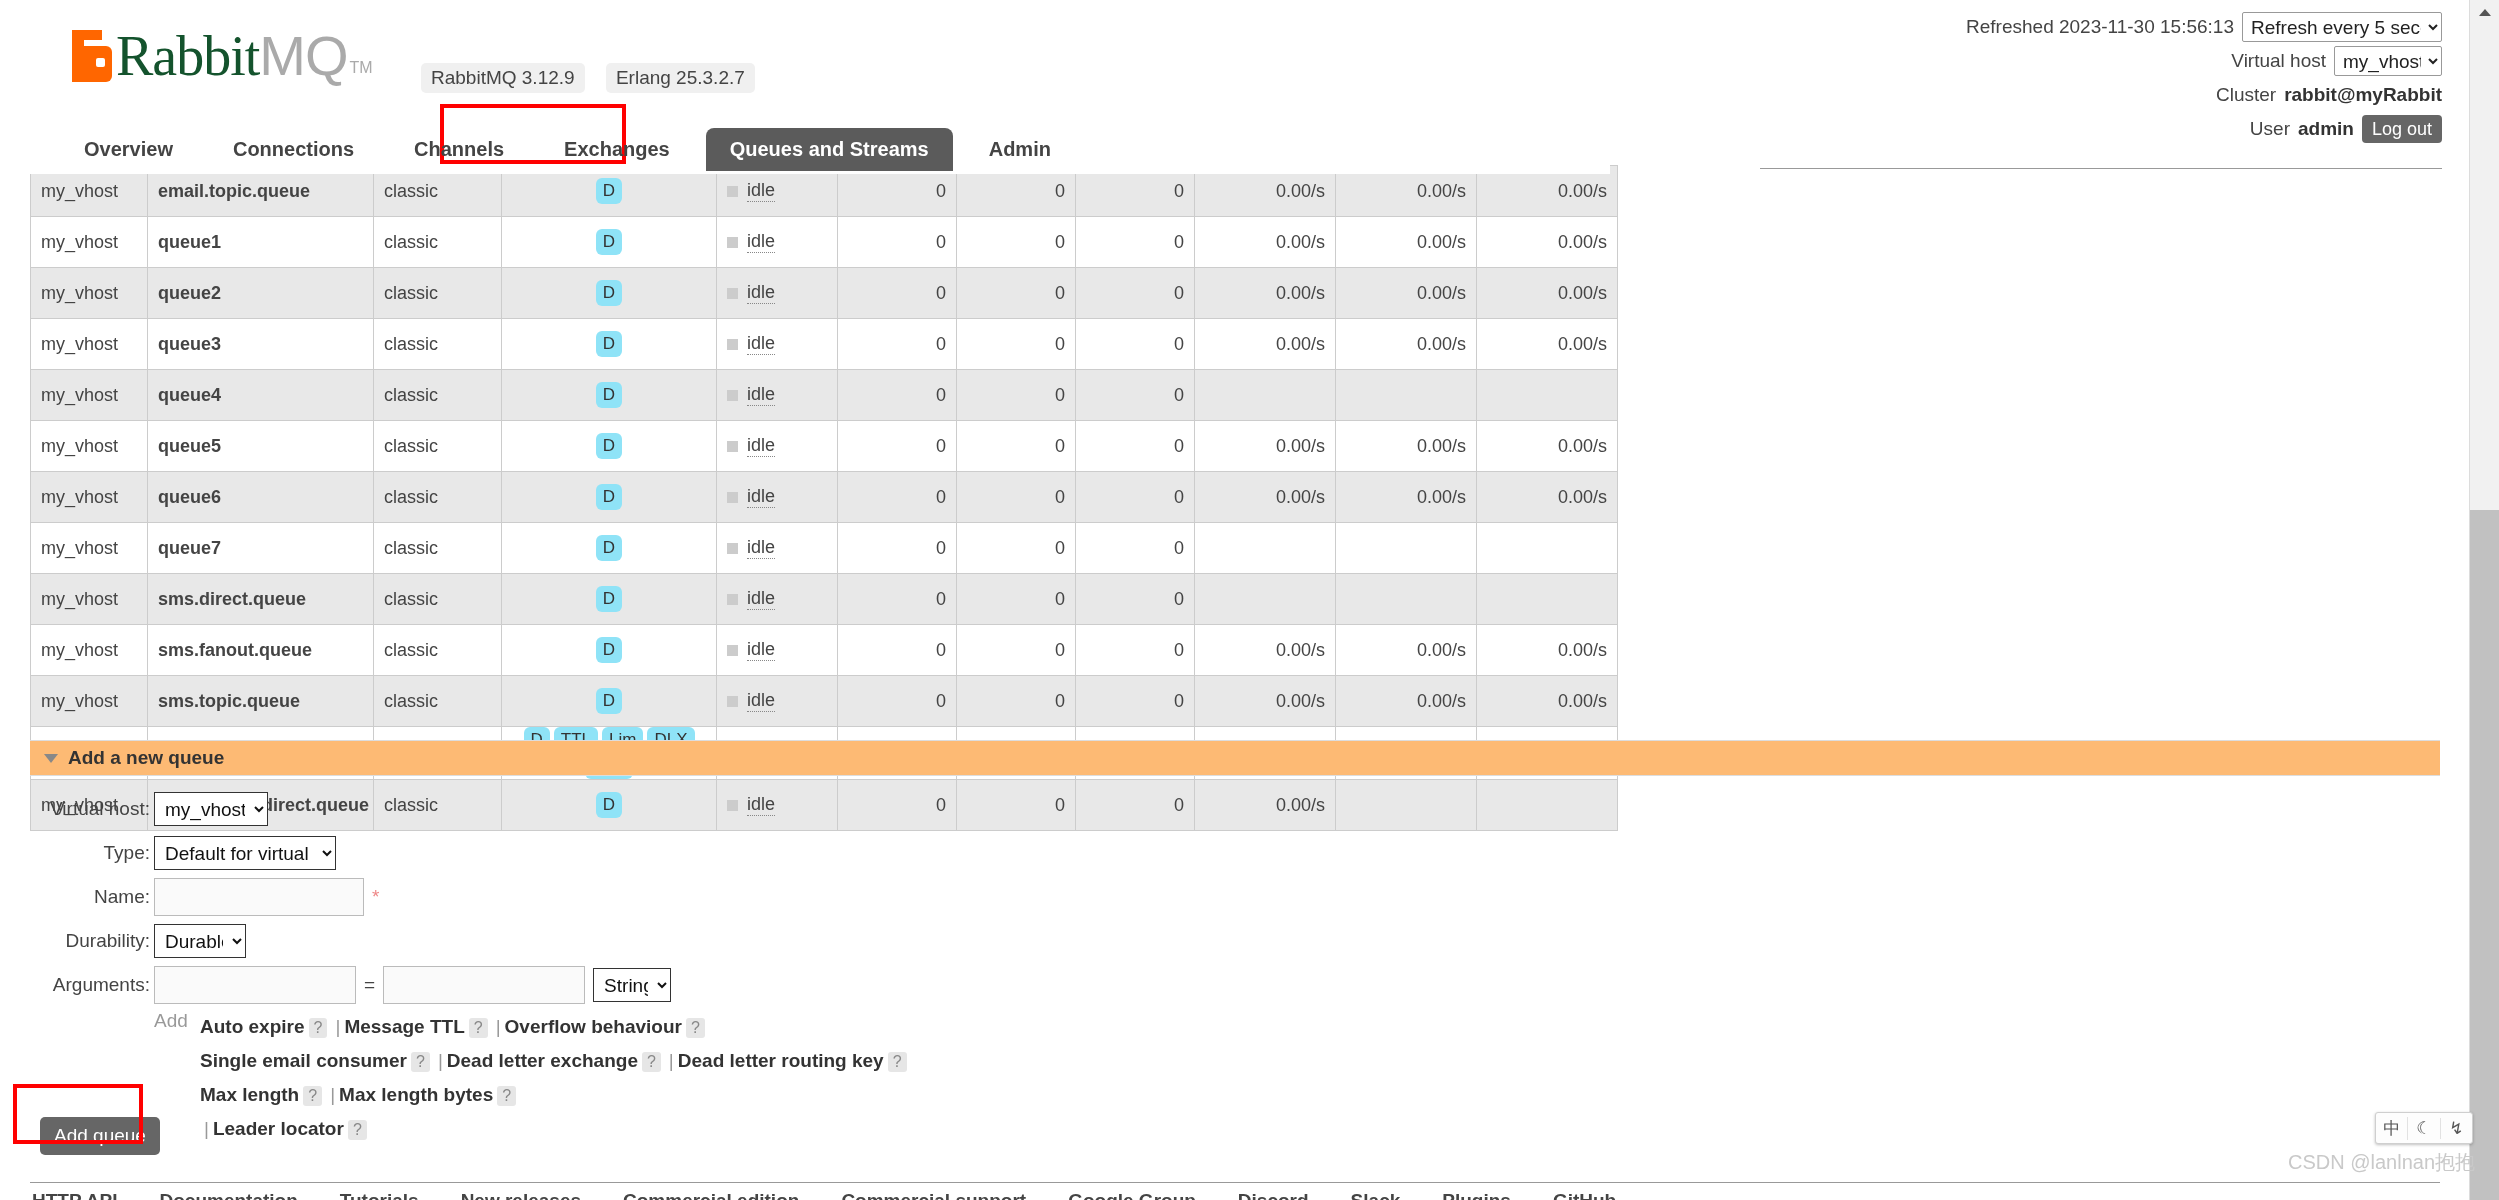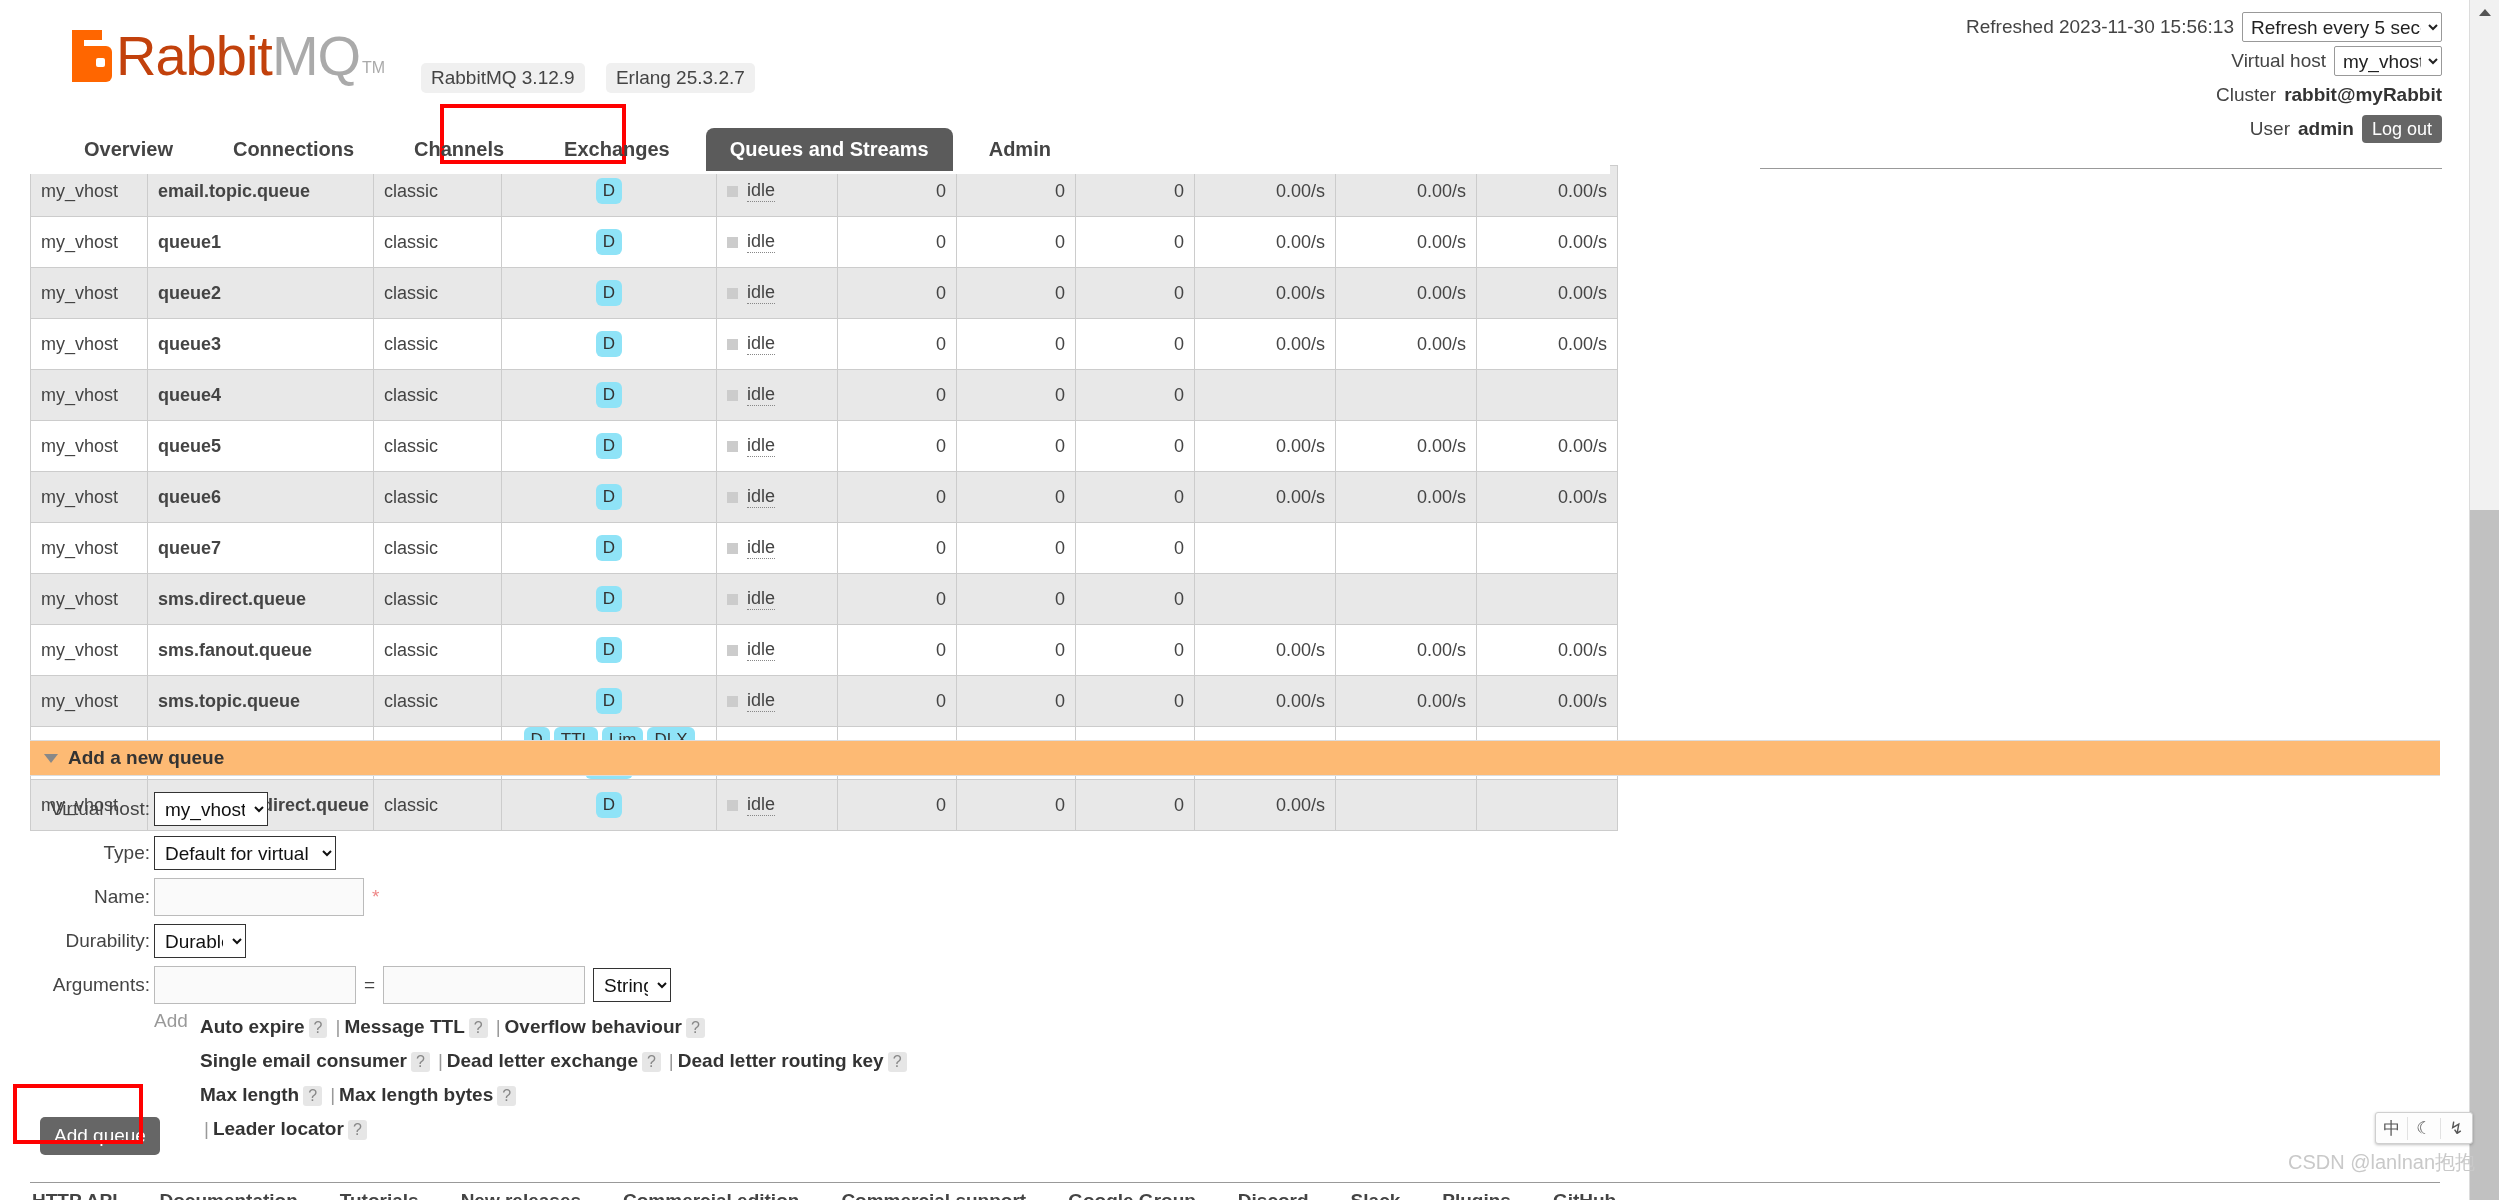--- a/index.html
+++ b/index.html
@@ -14,21 +14,21 @@
 
   
   .header{position:relative;height:160px;}
   .logo{position:absolute;left:72px;top:30px;display:flex;align-items:flex-end;}
   .logo-mark{width:40px;height:52px;position:relative;margin-right:4px;}
   .logo-mark .bar{position:absolute;left:0;top:0;width:12px;height:52px;background:#f60;}
   .logo-mark .top{position:absolute;left:12px;top:0;width:18px;height:10px;background:#f60;}
   .logo-mark .mid{position:absolute;left:12px;top:16px;width:28px;height:36px;background:#f60;
      border-top-right-radius:6px;border-bottom-right-radius:6px;}
   .logo-mark .dot{position:absolute;left:24px;top:28px;width:9px;height:9px;background:#fff;border-radius:2px;}
-  .logo-rabbit{font-size:56px;font-weight:400;color:#c2410c;letter-spacing:-1px;line-height:52px;}
+  .logo-rabbit{font-size:56px;font-weight:400;color:#14532d;letter-spacing:-1px;line-height:52px;font-family:Liberation Serif, serif;}
   .logo-mq{font-size:56px;font-weight:400;color:#aaa;letter-spacing:-1px;line-height:52px;}
   .logo-tm{font-size:16px;color:#aaa;margin-left:2px;line-height:28px;}
   .badge-ver{
      display:inline-block;background:#f0f0f0;border-radius:5px;
      padding:4px 10px;font-size:19px;color:#444;margin-left:16px;
   }
   .ver-wrap{position:absolute;left:405px;top:63px;}
 
   .hdr-right{position:absolute;right:28px;top:12px;text-align:right;font-size:19px;color:#444;}
   .hdr-row{display:flex;justify-content:flex-end;align-items:center;margin-bottom:4px;height:30px;}

